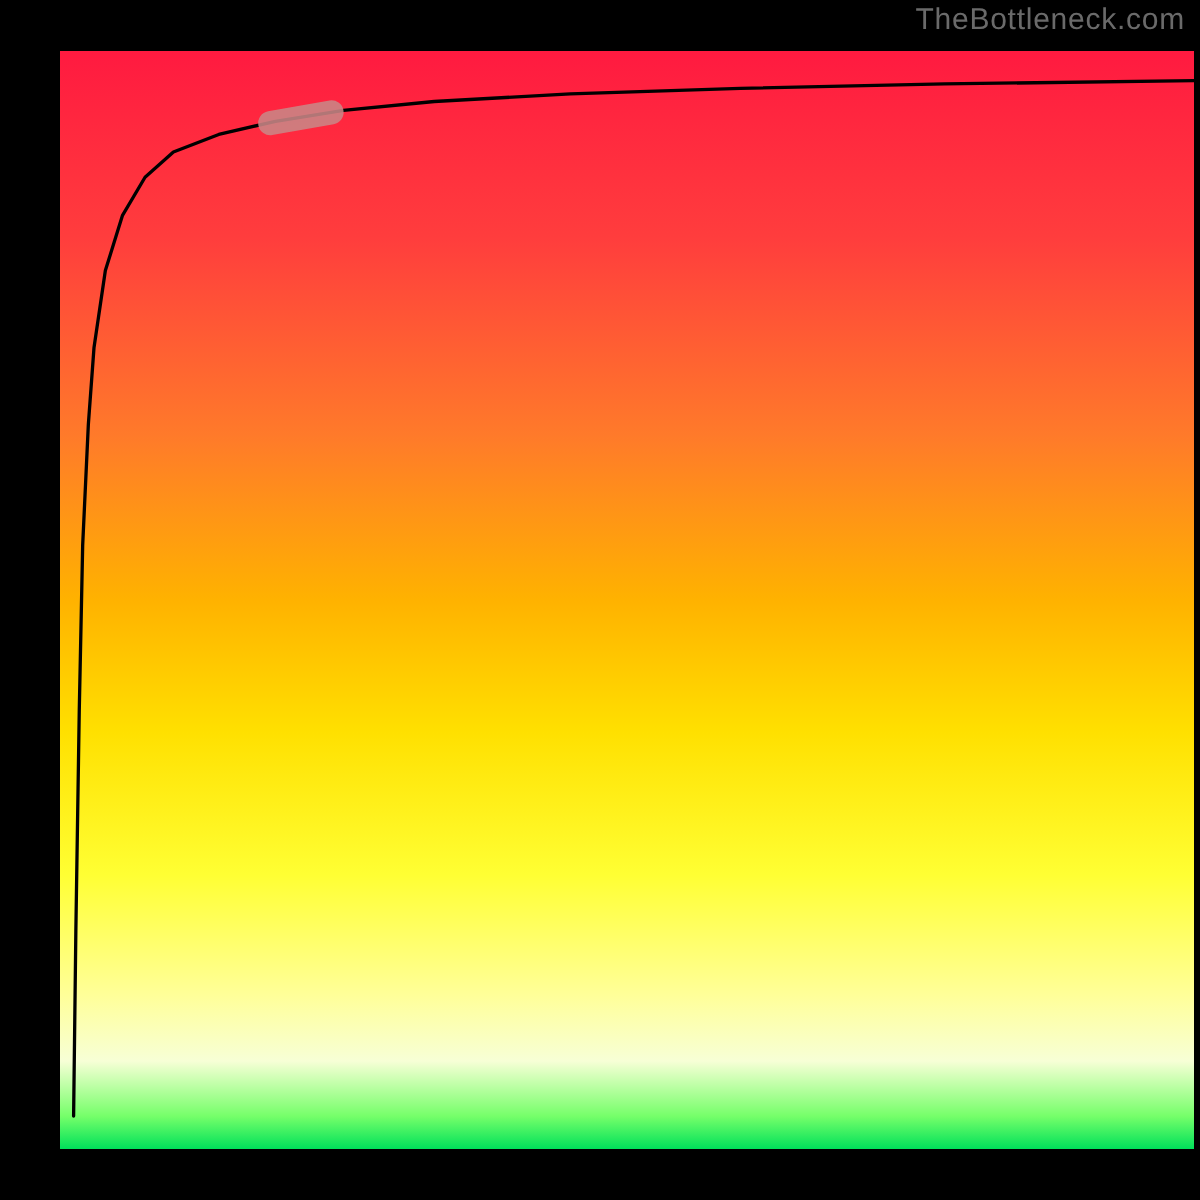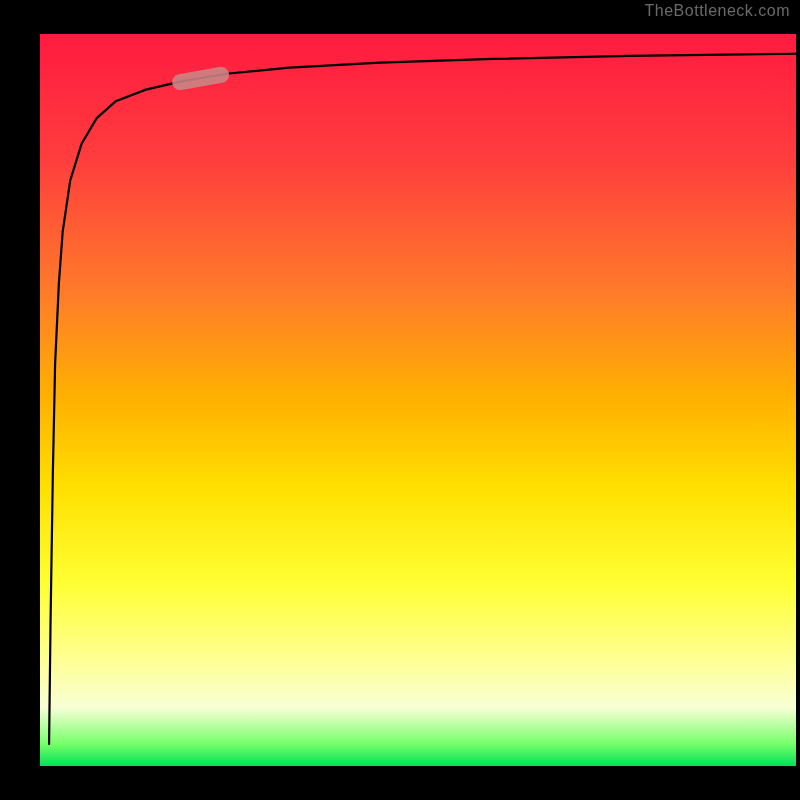--- a/index.html
+++ b/index.html
@@ -15,21 +15,21 @@
     position: relative;
     width: 800px;
     height: 800px;
     background: #000;
   }
   .watermark {
     position: absolute;
     top: 2px;
     right: 10px;
     color: #6a6a6a;
-    font-size: 16px;
+    font-size: 20px;
     font-weight: 500;
     letter-spacing: 0.5px;
     user-select: none;
   }
   .plot-area {
     position: absolute;
     left: 40px;
     top: 34px;
     width: 756px;
     height: 732px;

